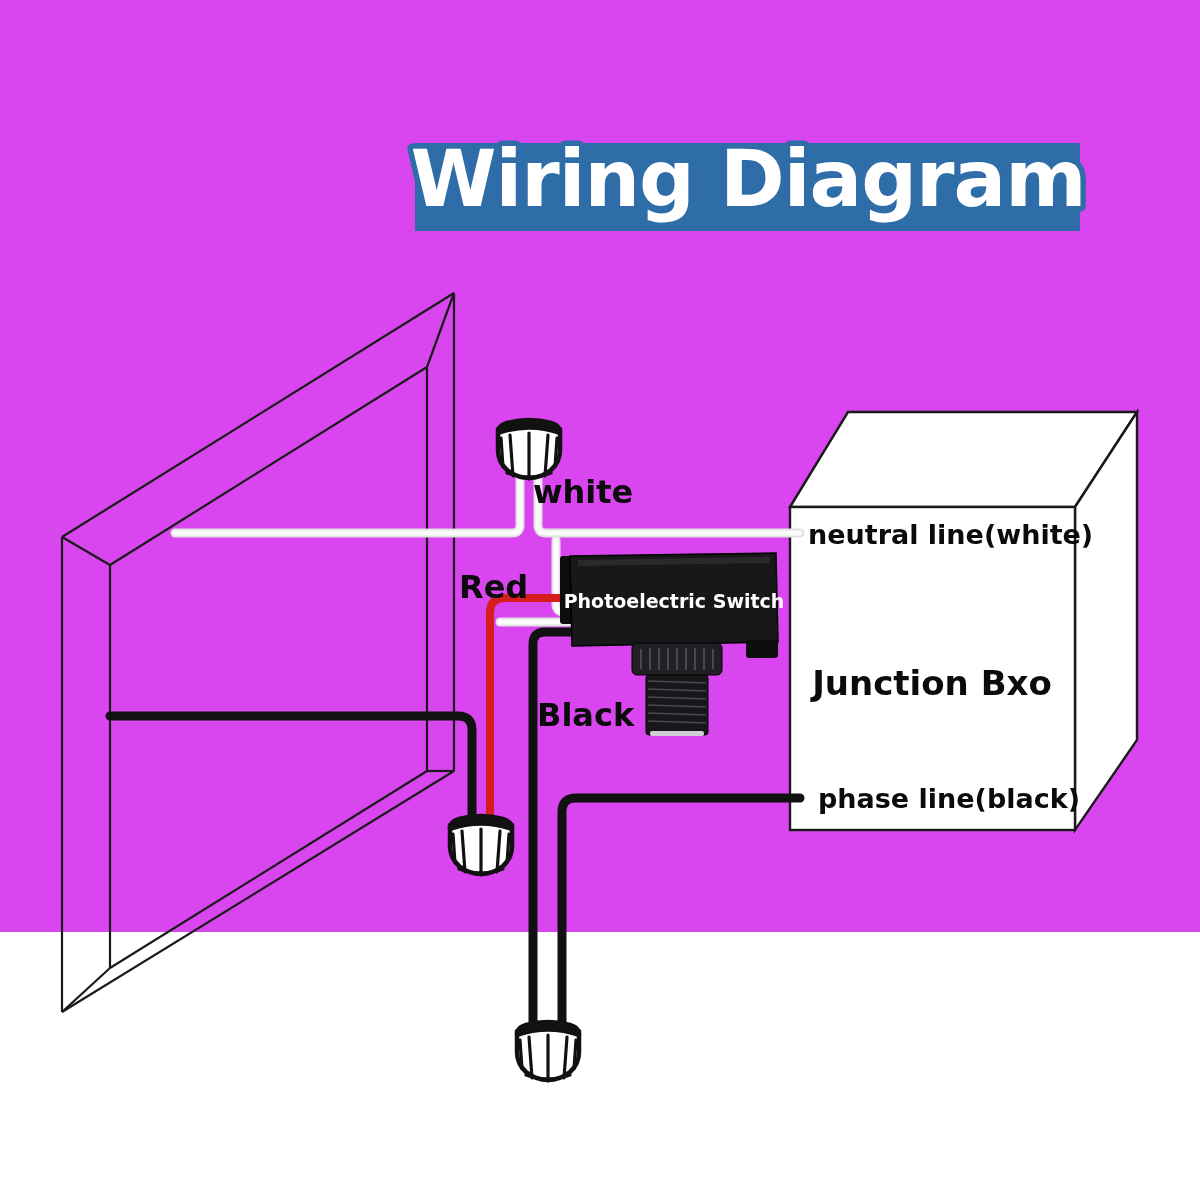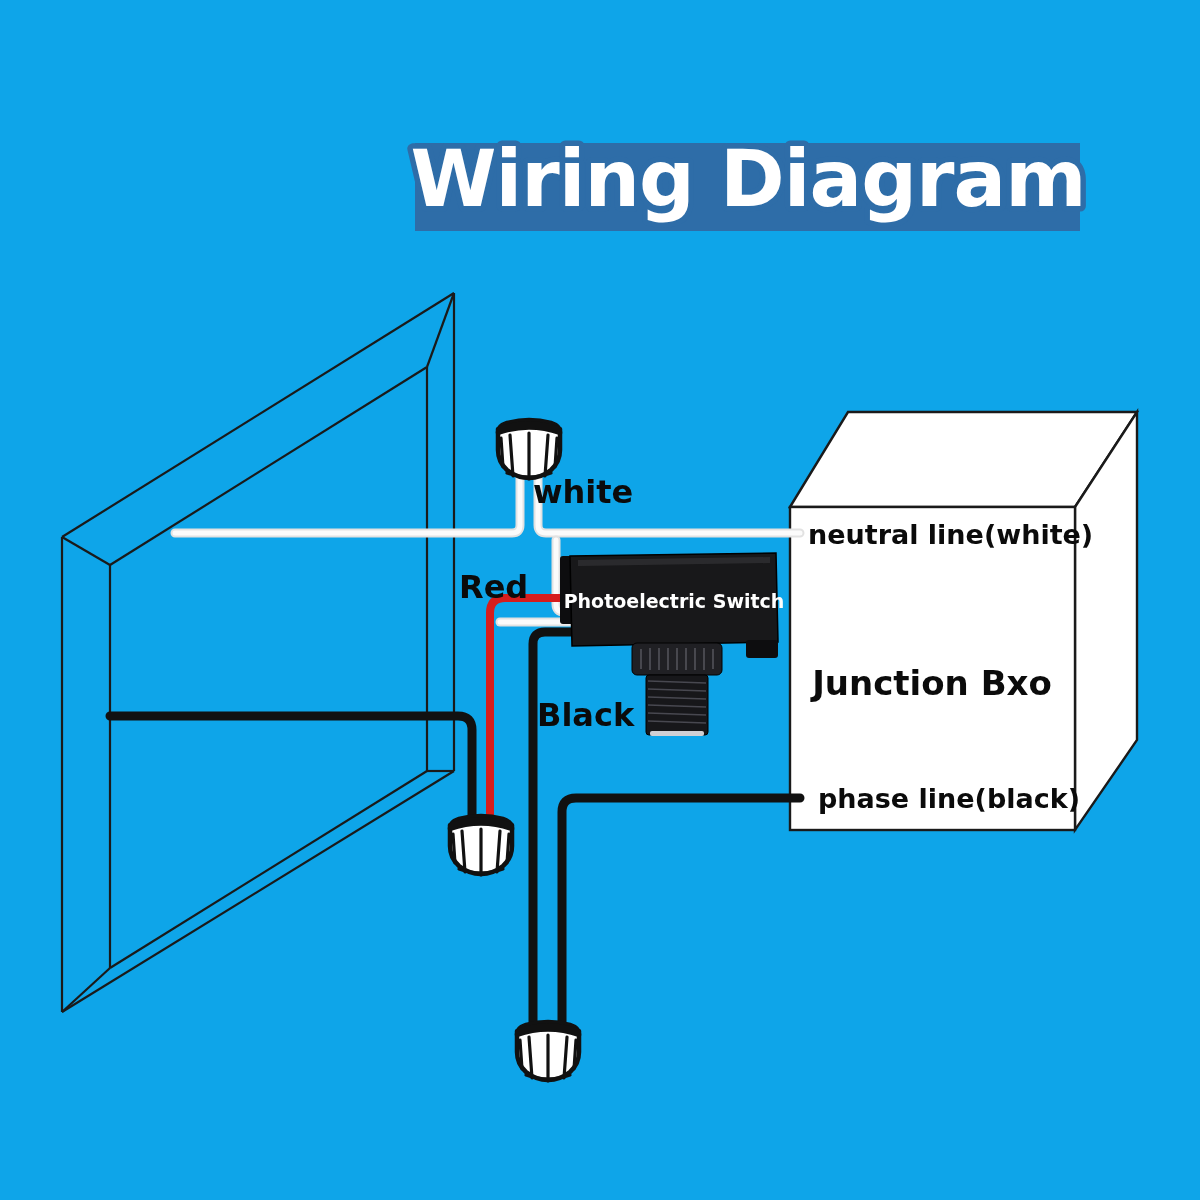--- a/index.html
+++ b/index.html
@@ -9,22 +9,22 @@
   }
   body {
     width: 1200px;
     height: 1200px;
     font-family: "Liberation Sans", sans-serif;
     overflow: hidden;
   }
   #stage {
     position: relative;
     width: 1200px;
-    height: 1200px;
-    background: #0ea5e9;
+    height: 932px;
+    background: #d946ef;
   }
   svg.canvas {
     position: absolute;
     left: 0;
     top: 0;
     width: 1200px;
     height: 1200px;
     display: block;
   }
   

